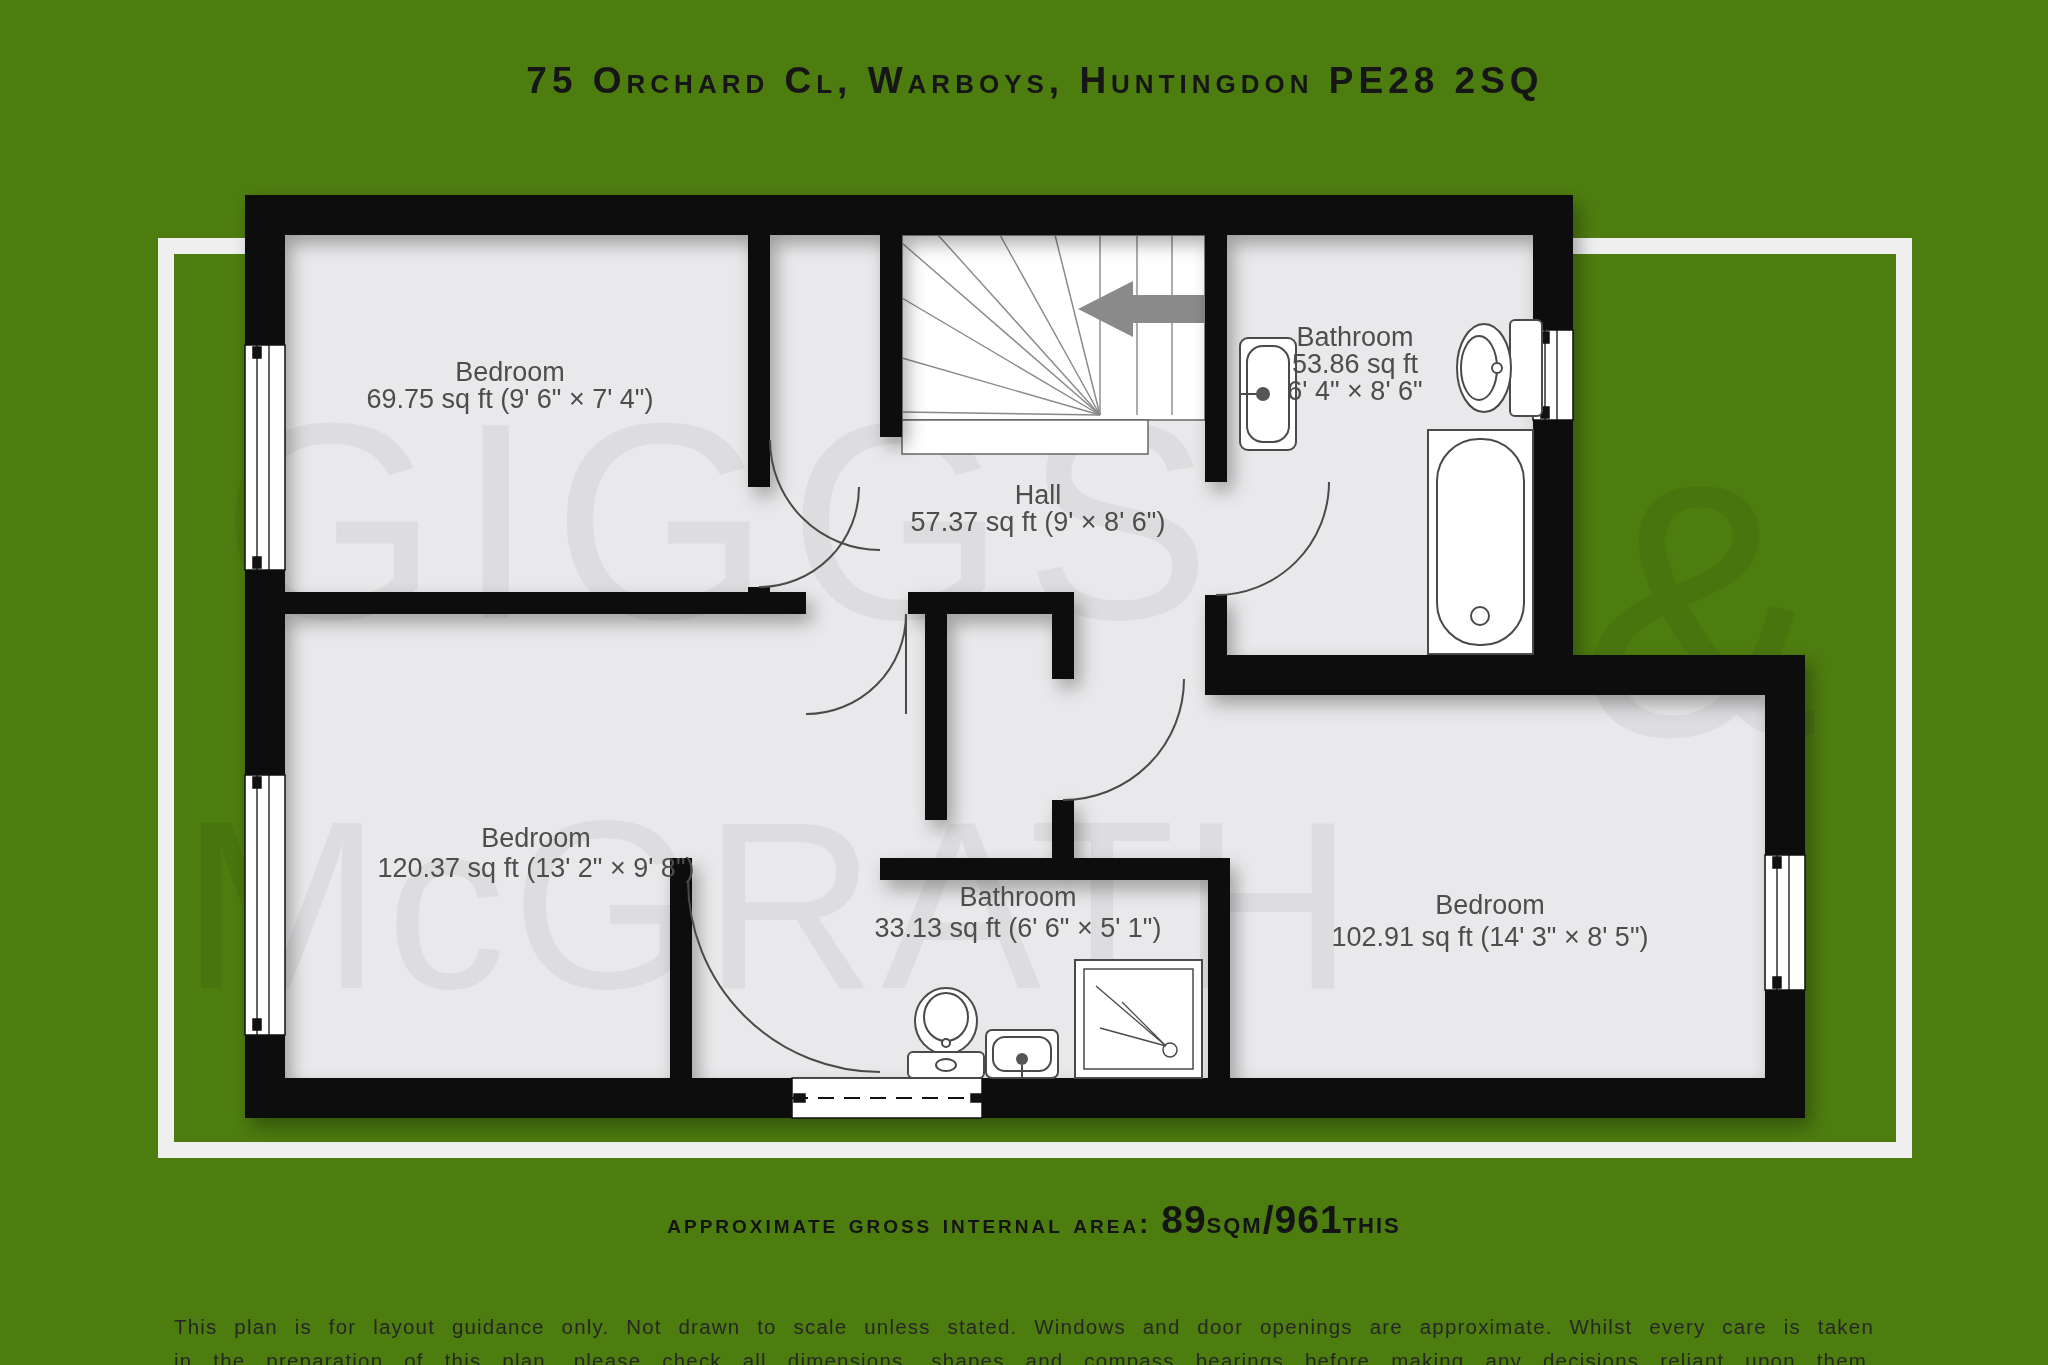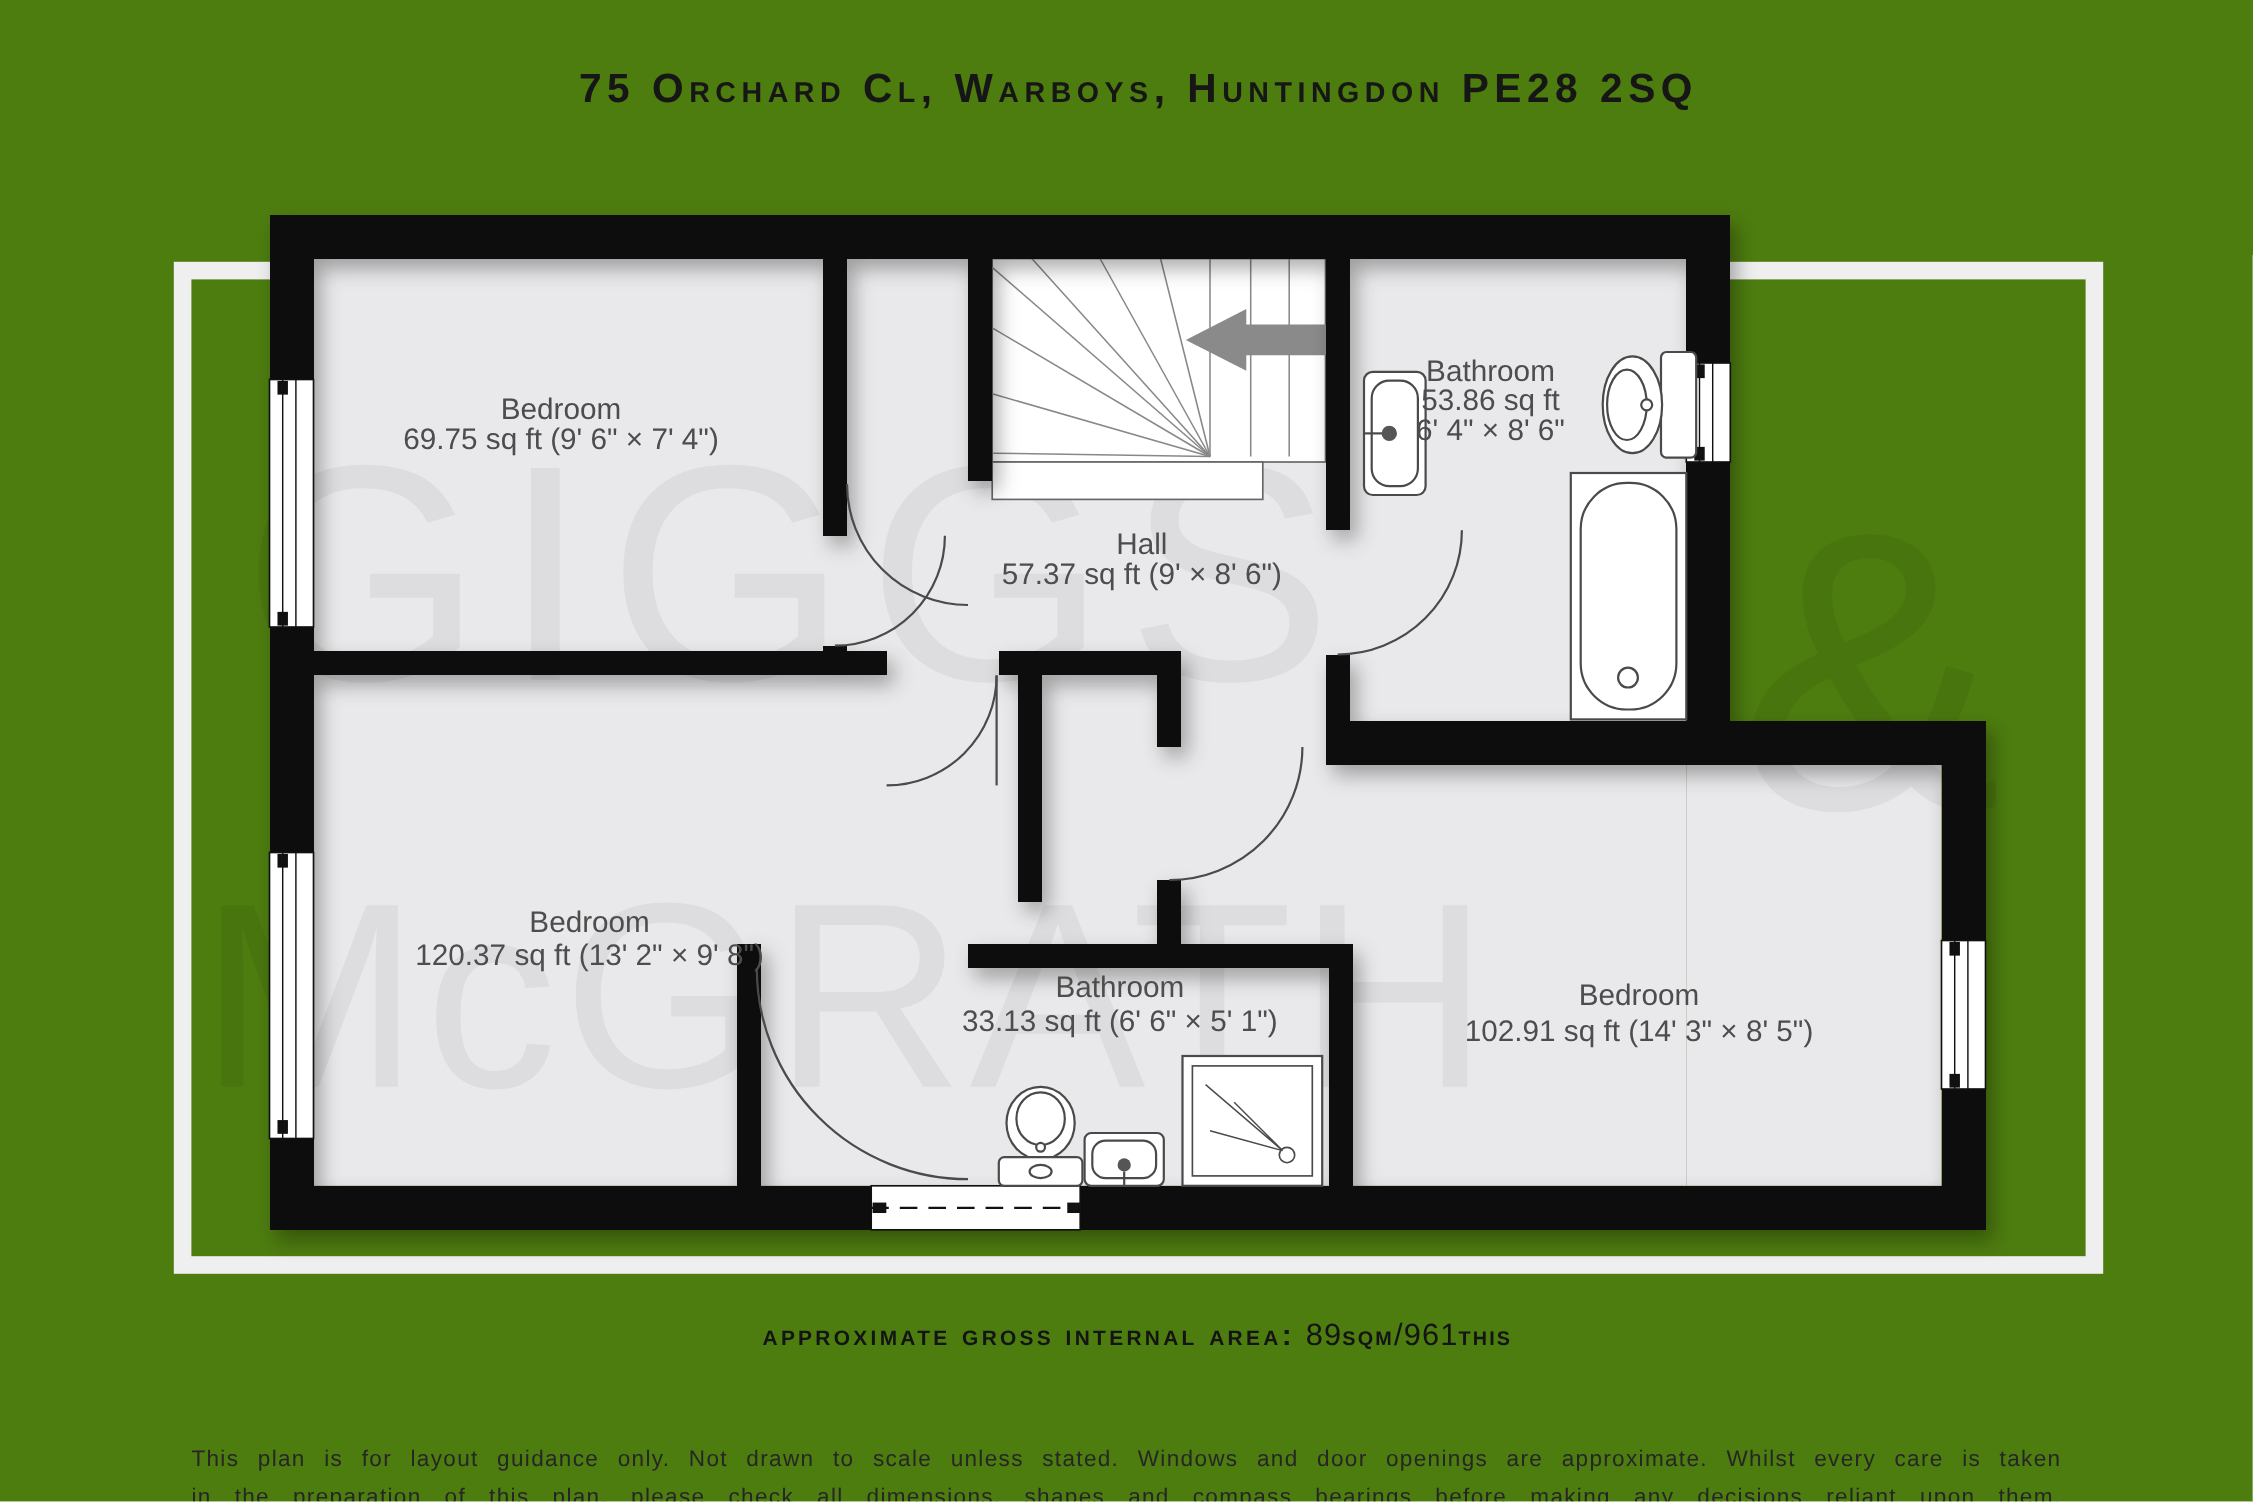--- a/index.html
+++ b/index.html
@@ -28,22 +28,22 @@
     position:absolute;
     top:1198px;
     left:0;
     width:2068px;
     text-align:center;
     color:#141414;
     font-variant:small-caps;
     letter-spacing:3px;
   }
   .area-summary .fl{font-size:27px;font-weight:600;margin-right:10px;}
-  .area-summary .num{font-size:28px;font-weight:400;letter-spacing:1px;}
-  .area-summary .unit{font-size:26px;font-weight:600;letter-spacing:2px;}
+  .area-summary .num{font-size:39px;font-weight:700;letter-spacing:1px;}
+  .area-summary .unit{font-size:32px;font-weight:600;letter-spacing:2px;}
   .disclaimer{
     position:absolute;
     top:1266px;
     left:174px;
     width:1700px;
     font-size:20.5px;
     line-height:34px;
     letter-spacing:1.2px;
     word-spacing:7px;
     color:#262626;

